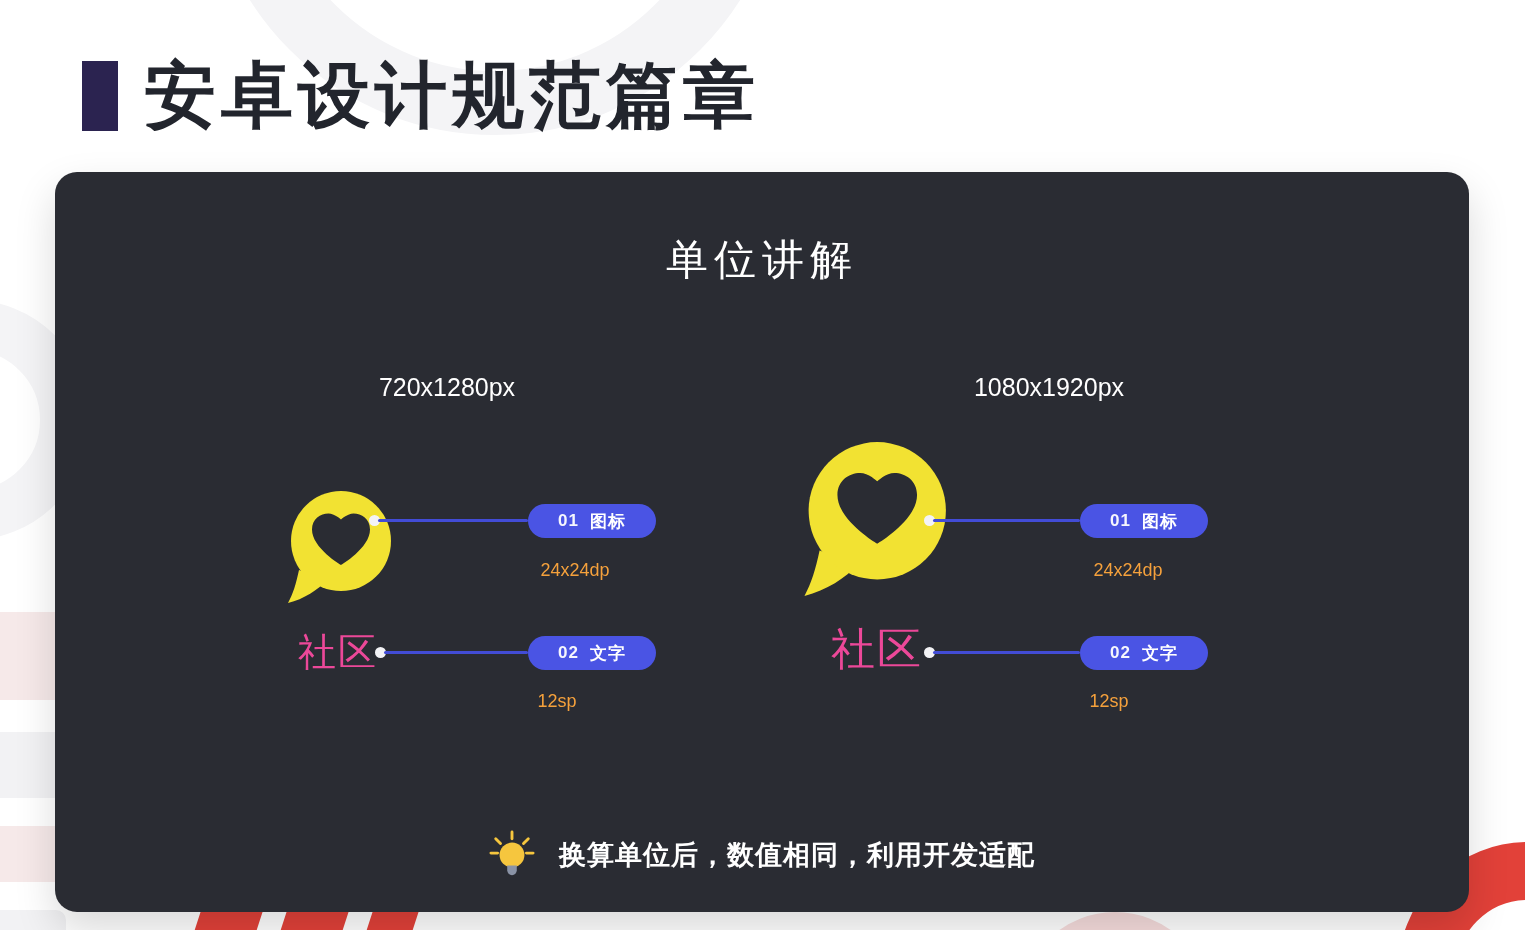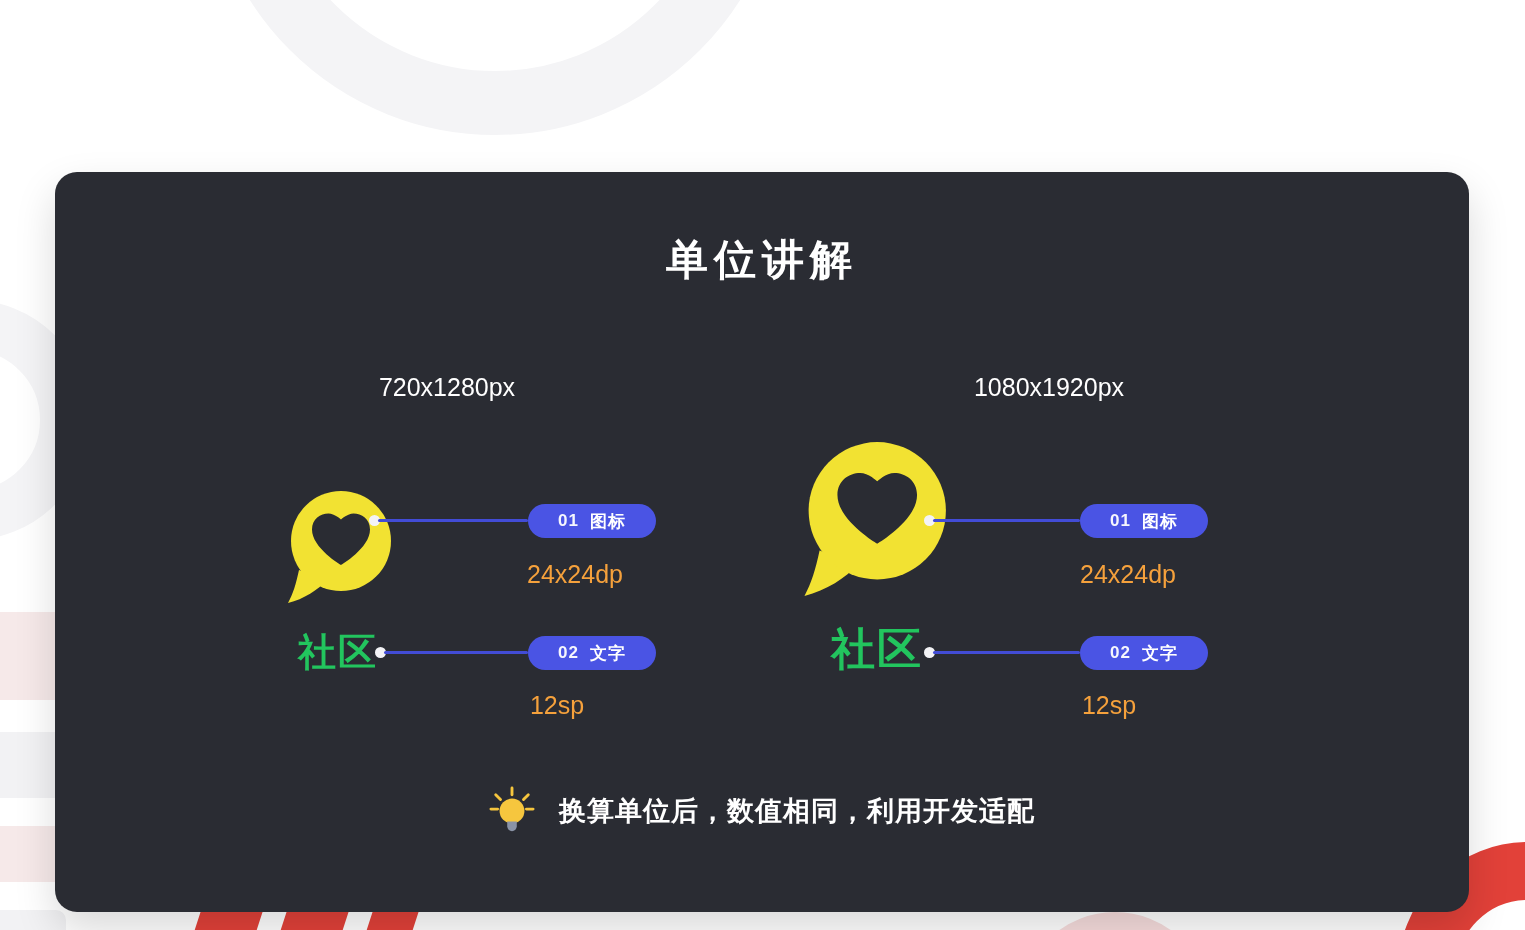--- a/index.html
+++ b/index.html
@@ -33,21 +33,21 @@
   .page-title { font-size:72px; font-weight:bold; color:#22252d; letter-spacing:5px; white-space:nowrap; }
 
   
   .card {
     position:absolute; left:55px; top:172px; width:1414px; height:740px;
     background:#2a2c33; border-radius:22px; z-index:1;
     box-shadow:0 18px 40px rgba(0,0,0,0.15);
   }
   .card-title {
     position:absolute; left:0; right:0; top:60px; text-align:center;
-    color:#ffffff; font-size:42px; font-weight:bold; letter-spacing:6px;
+    color:#ffffff; font-size:42px; font-weight:normal; letter-spacing:6px;
   }
 
   .res-label { position:absolute; width:220px; text-align:center; color:#ffffff; font-size:25px; }
   #res-l { left:282px; top:201px; }
   #res-r { left:884px; top:201px; }
 
   .bubble-icon { position:absolute; }
   #icon-l { left:228px; top:316px; width:112px; height:118px; }
   #icon-r { left:742px; top:266px; width:155px; height:162px; }
   .bubble-icon svg { width:100%; height:100%; display:block; }
@@ -64,32 +64,32 @@
     background:#4a54e4; color:#ffffff;
     display:flex; align-items:center; justify-content:center; gap:11px;
     font-size:17px; font-weight:bold; letter-spacing:1px;
   }
   #pill-l1 { left:473px;  top:332px; }
   #pill-l2 { left:473px;  top:464px; }
   #pill-r1 { left:1025px; top:332px; }
   #pill-r2 { left:1025px; top:464px; }
   .pill-num { opacity:.95; }
 
-  .value-label { position:absolute; width:160px; text-align:center; color:#f5a13c; font-size:25px; }
+  .value-label { position:absolute; width:160px; text-align:center; color:#f5a13c; font-size:18px; }
   #val-l1 { left:440px; top:388px; }
   #val-l2 { left:422px; top:519px; }
   #val-r1 { left:993px; top:388px; }
   #val-r2 { left:974px; top:519px; }
 
-  .app-label { position:absolute; color:#22c55e; font-weight:bold; letter-spacing:2px; }
+  .app-label { position:absolute; color:#ec4899; font-weight:normal; letter-spacing:2px; }
   #app-l { left:243px; top:455px; font-size:38px; }
   #app-r { left:776px; top:448px; font-size:44px; }
 
   .tip-row {
-    position:absolute; left:0; right:0; top:604px; height:70px;
+    position:absolute; left:0; right:0; top:648px; height:70px;
     display:flex; align-items:center; justify-content:center; gap:24px;
   }
   .tip-icon { width:46px; height:50px; }
   .tip-icon svg { width:100%; height:100%; display:block; }
   .tip-text { color:#ffffff; font-size:27px; font-weight:bold; letter-spacing:1px; white-space:nowrap; }
 </style>
 </head>
 <body>
 
 <div class="stage">
@@ -99,20 +99,24 @@
   <div class="decor" id="decor-ring-red"></div>
   <div class="decor" id="decor-ring-pink"></div>
   <div class="decor" id="decor-stripe-1"></div>
   <div class="decor" id="decor-stripe-2"></div>
   <div class="decor" id="decor-stripe-3"></div>
   <div class="decor" id="decor-stripe-4"></div>
   <div class="decor red-stripe" id="decor-rstripe-1"></div>
   <div class="decor red-stripe" id="decor-rstripe-2"></div>
   <div class="decor red-stripe" id="decor-rstripe-3"></div>
 
+  <div class="header">
+    <div class="title-marker"></div>
+    <div class="page-title">安卓设计规范篇章</div>
+  </div>
 
   <div class="card">
     <div class="card-title">单位讲解</div>
 
     <div class="res-label" id="res-l">720x1280px</div>
 
     <div class="bubble-icon" id="icon-l">
       <svg viewBox="0 0 112 118" xmlns="http://www.w3.org/2000/svg">
         <path d="M16 82 C13 96 10 106 5 115 C21 111 35 102 44 92 Z" fill="#F2E232"></path>
         <circle cx="58" cy="53" r="50" fill="#F2E232"></circle>

